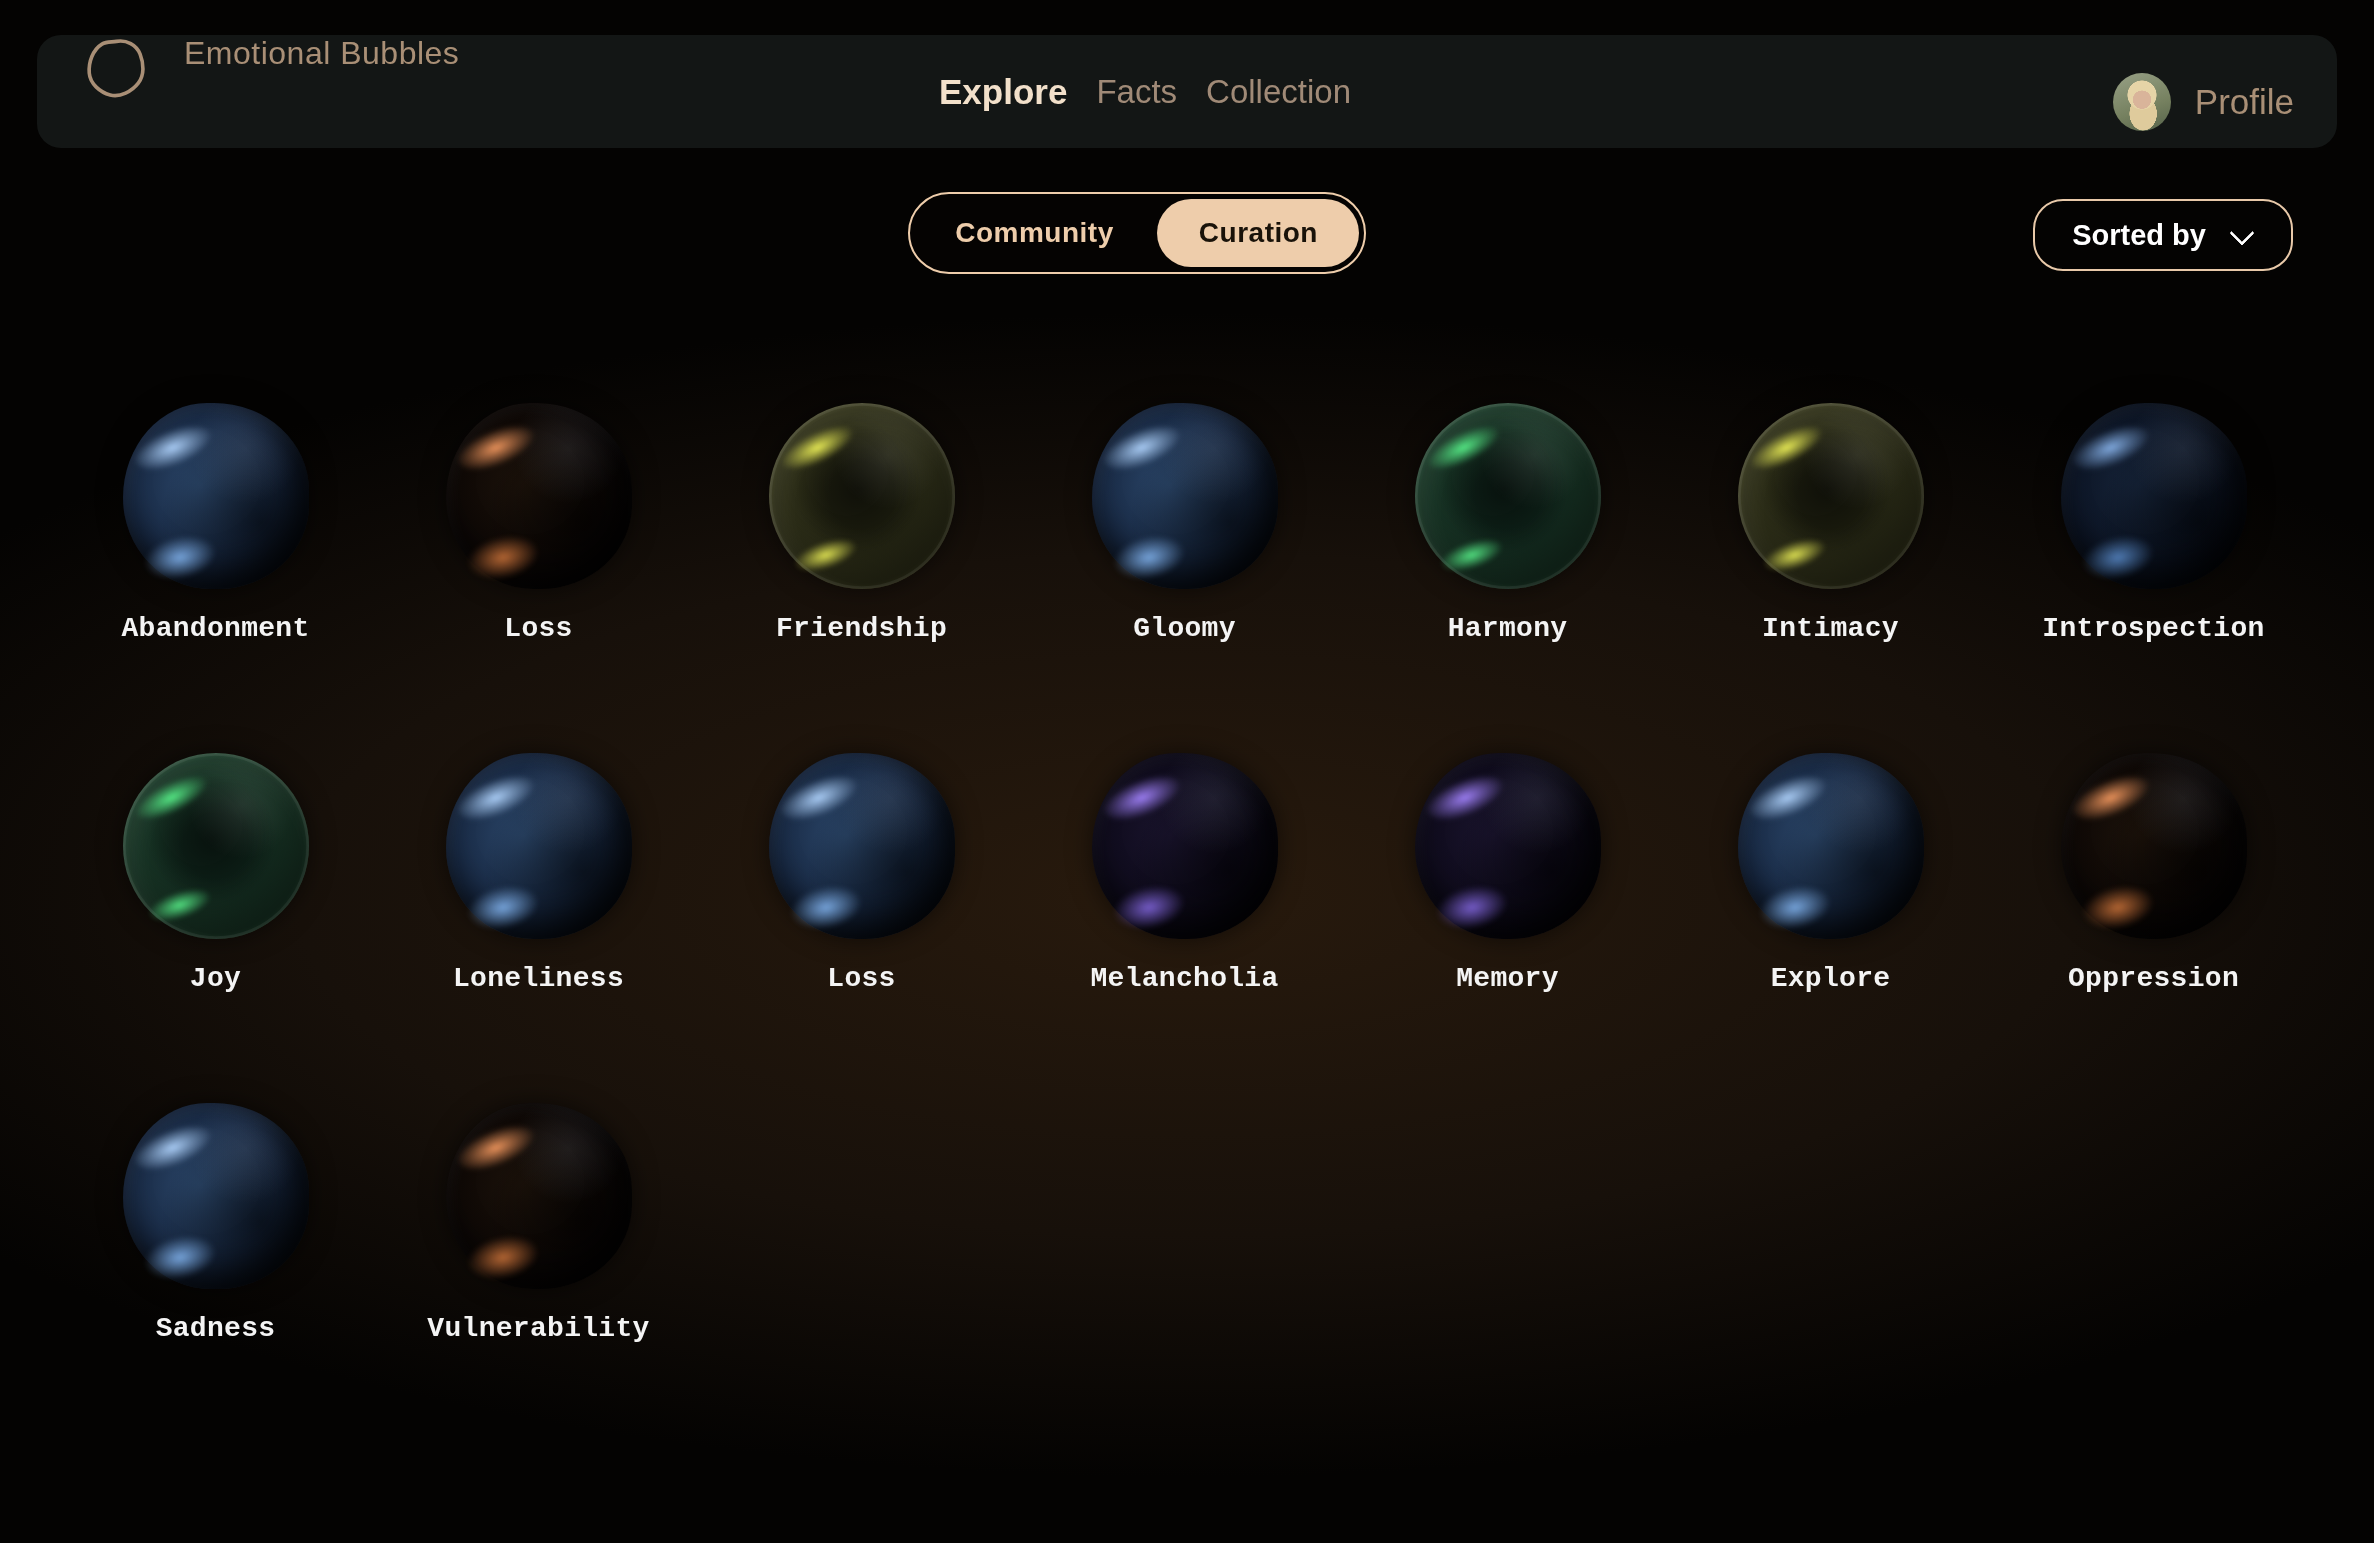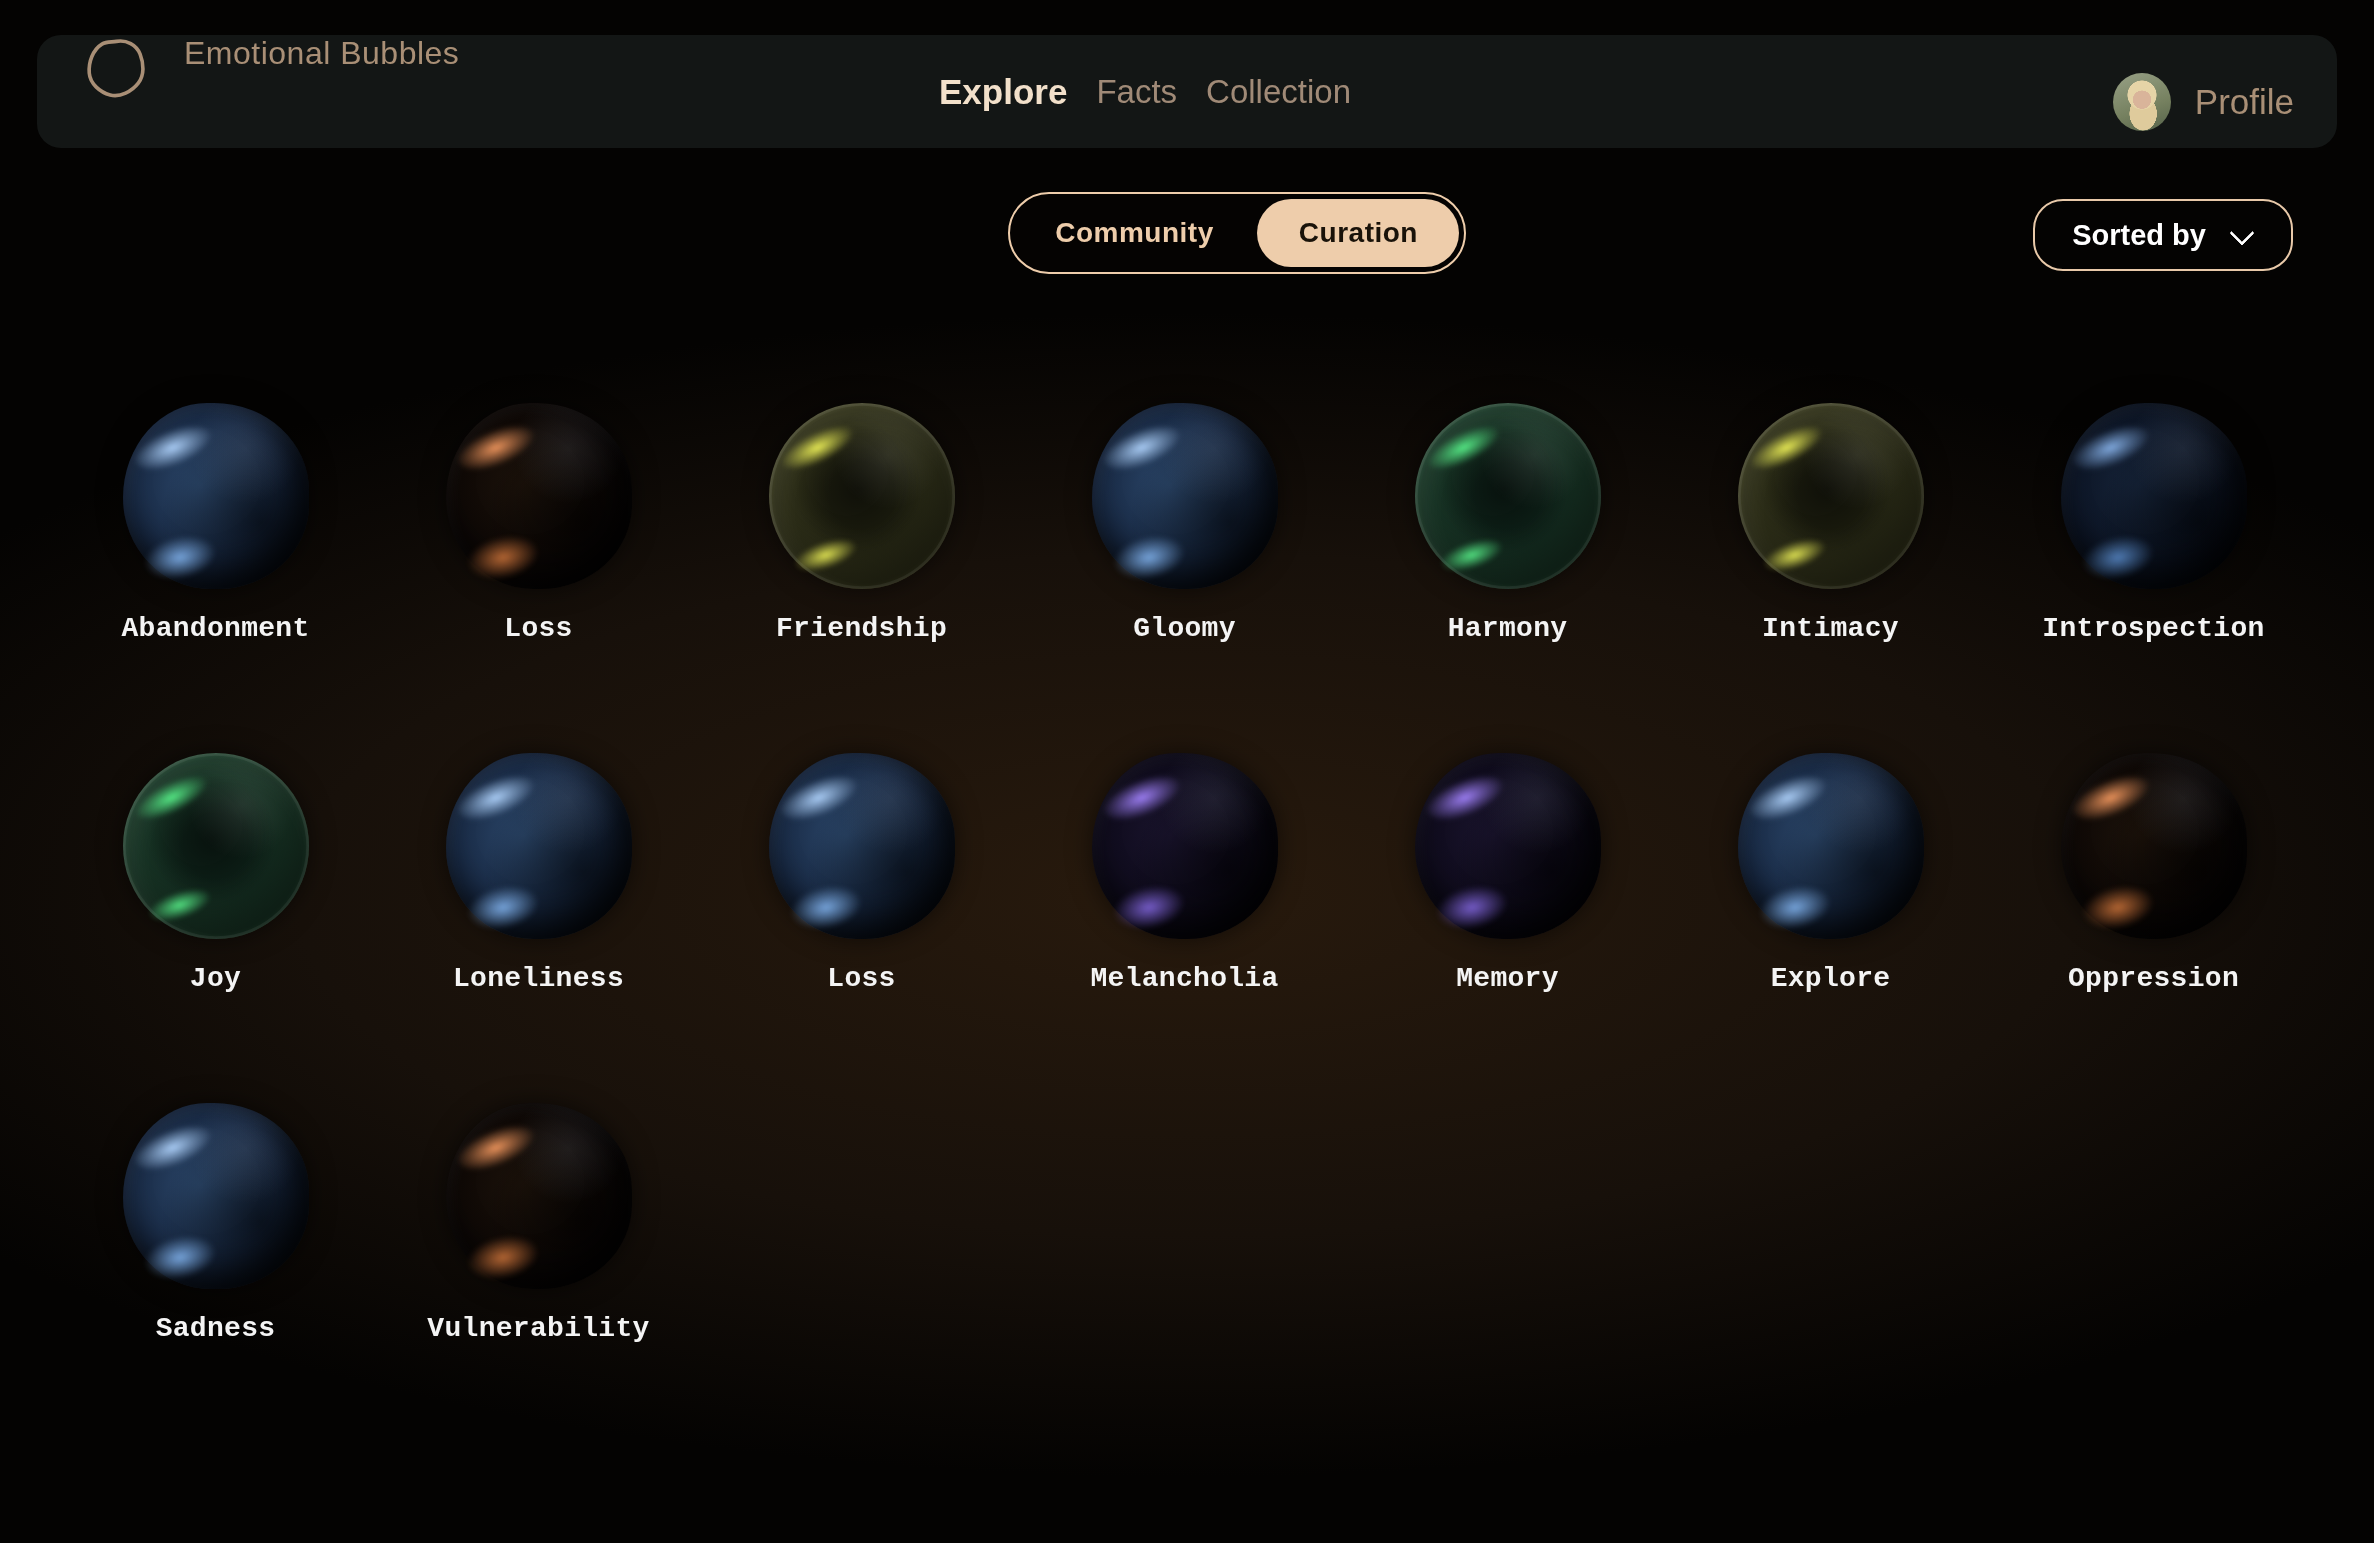--- a/index.html
+++ b/index.html
@@ -38,21 +38,21 @@
     background:
       radial-gradient(circle 9.3px at 50% 46%, #d9b49a 0 97%, rgba(0,0,0,0) 100%),
       radial-gradient(circle at 50% 38%, #e6d4a7 0 31%, rgba(0,0,0,0) 32%),
       radial-gradient(ellipse 52% 64% at 52% 70%, #dfcb9c 0 45%, rgba(0,0,0,0) 46%),
       linear-gradient(160deg,#98a186 0%,#75805f 60%,#55624a 100%);
   }
   .profile-label{color:#a98f76;font-size:35px;}
 
   
   .segmented{
-    position:absolute;left:1008px;top:192px;width:458px;height:82px;
+    position:absolute;left:908px;top:192px;width:458px;height:82px;
     border:2.8px solid #eecdab;border-radius:43px;box-sizing:border-box;
     background:rgba(8,6,4,.35);
   }
   .seg-community{
     position:absolute;left:0;top:0;width:249px;height:100%;
     display:flex;align-items:center;justify-content:center;
     color:#eecdab;font-weight:700;font-size:28px;letter-spacing:0.5px;cursor:pointer;
   }
   .seg-curation{
     position:absolute;right:4.6px;top:4.6px;bottom:4.6px;width:202px;

